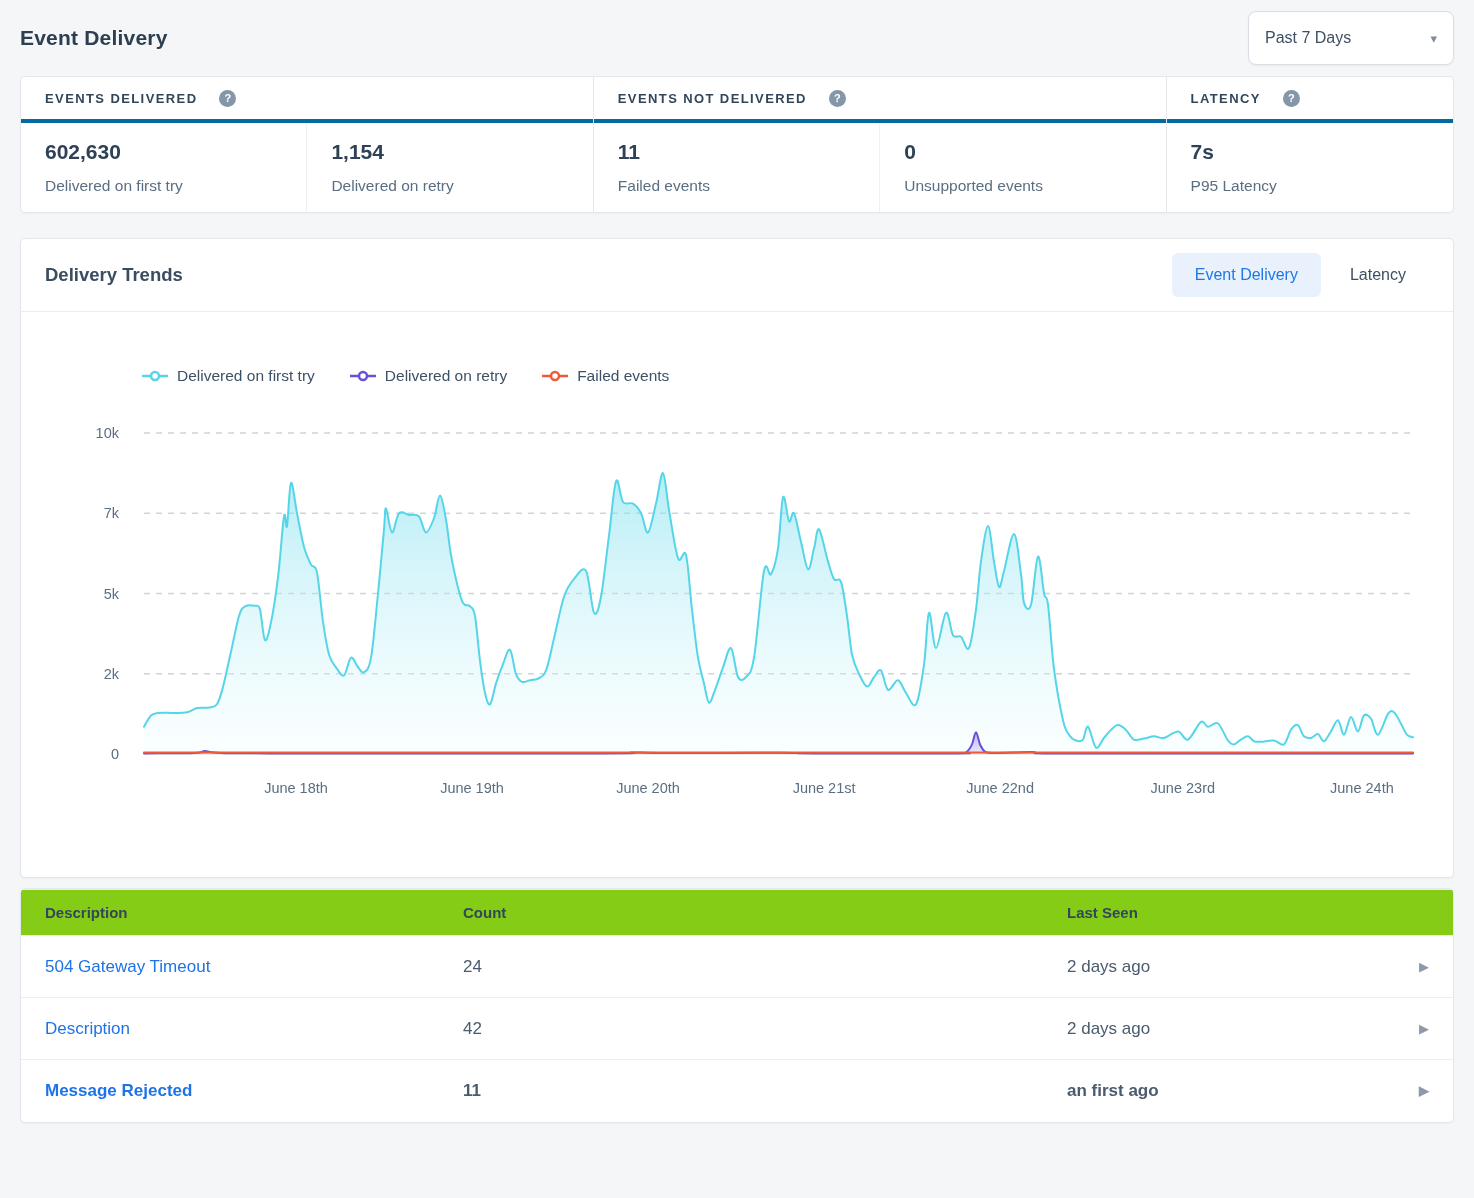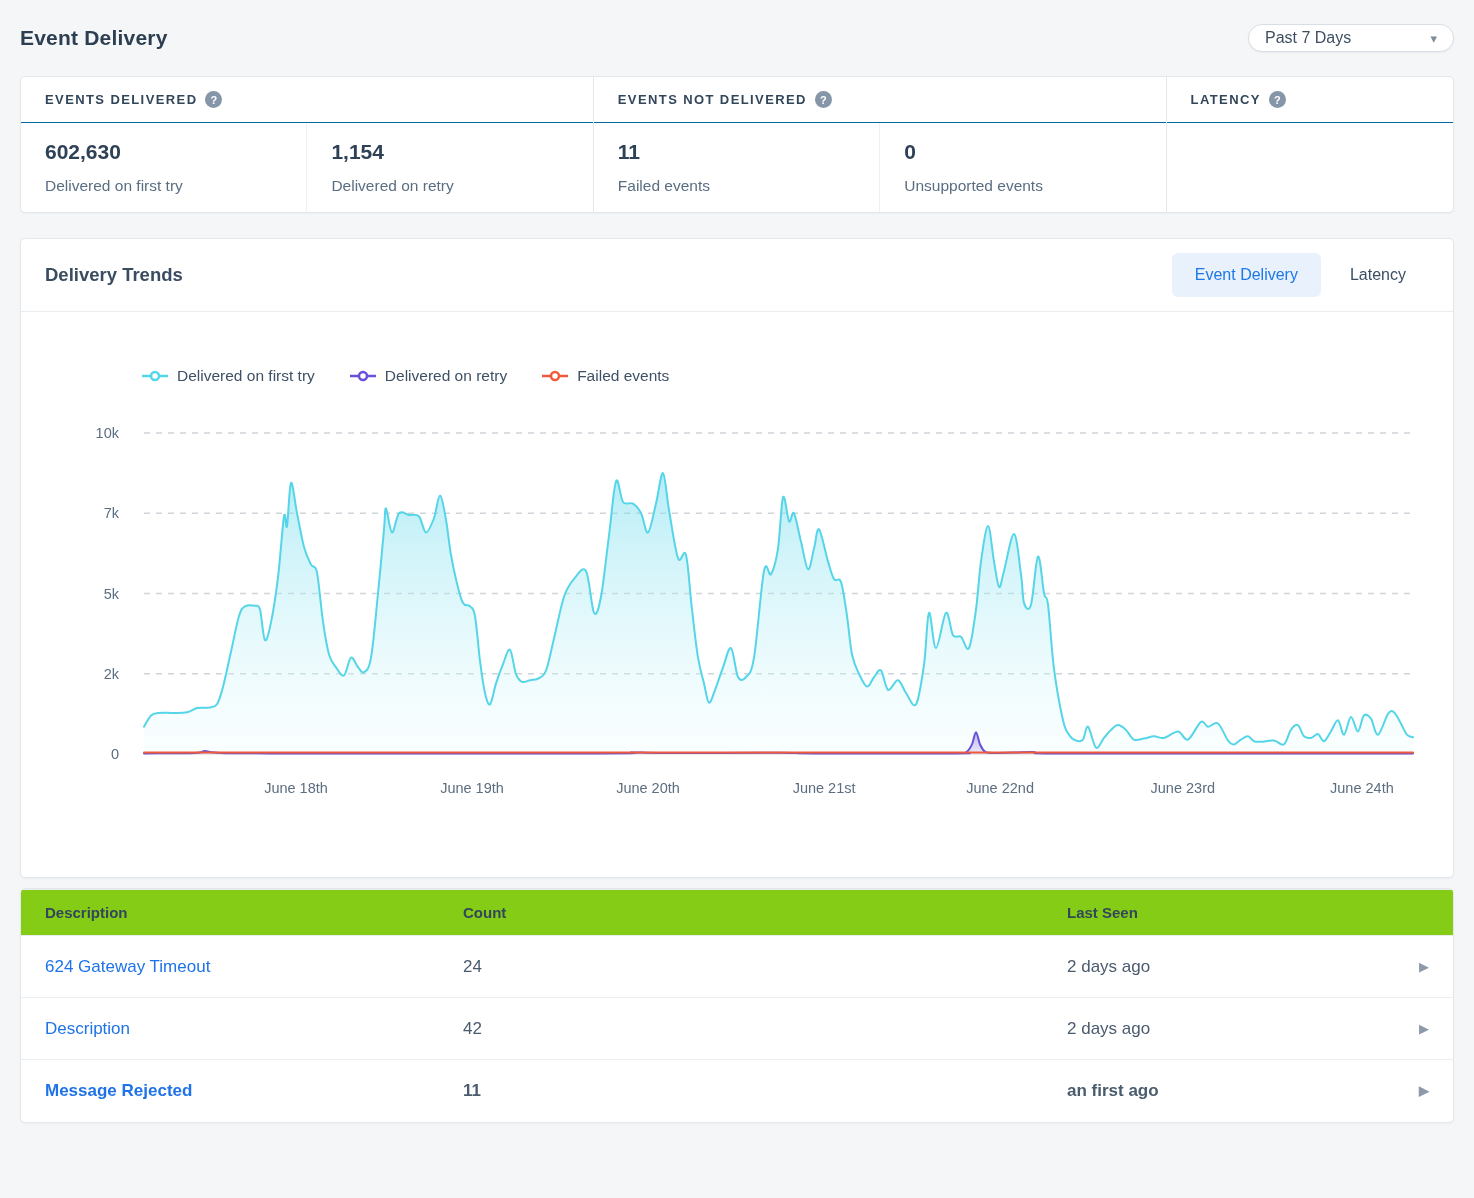--- a/index.html
+++ b/index.html
@@ -9,43 +9,43 @@
     font-family: "Liberation Sans", sans-serif;
     color: #2e3f52;
     overflow: hidden;
   }
   .page { padding: 12px 20px 0 20px; }
 
   
   .page-header { height: 52px; margin-bottom: 12px; display: flex; align-items: center; justify-content: space-between; }
   .page-title { font-size: 21px; font-weight: 700; color: #2c3e50; letter-spacing: 0.2px; }
   .range-selector {
-    background: #fff; border: 1px solid #d9dee4; border-radius: 15px;
-    height: 28px; min-width: 206px; padding: 0 16px;
+    background: #fff; border: 1px solid #d9dee4; border-radius: 8px;
+    height: 54px; min-width: 206px; padding: 0 16px;
     display: flex; align-items: center; justify-content: space-between;
     font-size: 16px; color: #3e4f63; cursor: pointer;
     box-shadow: 0 1px 2px rgba(20,40,60,0.05);
   }
   .caret { color: #7d8b9c; font-size: 13px; margin-left: 24px; }
 
   
   .card {
     background: #fff; border: 1px solid #e4e8ec; border-radius: 5px;
     box-shadow: 0 1px 2px rgba(20,40,60,0.04);
   }
 
   
   .stats-card { display: flex; height: 137px; overflow: hidden; }
   .stat-section { border-right: 1px solid #e4e8ec; display: flex; flex-direction: column; }
   .stat-section:last-child { border-right: none; }
   .stat-section:nth-child(1), .stat-section:nth-child(2) { width: 40%; }
   .stat-section:nth-child(3) { width: 20%; }
   .stat-head {
-    height: 46px; border-bottom: 1px solid #0369a1; display: flex; align-items: center;
-    padding: 0 24px; gap: 8px; flex: none;
+    height: 46px; border-bottom: 4px solid #0369a1; display: flex; align-items: center;
+    padding: 0 24px; gap: 22px; flex: none;
   }
   .stat-head-label { font-size: 13px; font-weight: 700; letter-spacing: 1.4px; color: #32465a; }
   .help-icon {
     width: 17px; height: 17px; border-radius: 50%; background: #8596a9; color: #fff;
     font-size: 11px; font-weight: 700; display: inline-flex; align-items: center; justify-content: center;
     cursor: pointer; flex: none;
   }
   .stat-values { display: flex; flex: 1; }
   .metric { flex: 1; padding: 17px 24px 0 24px; border-right: 1px solid #eef1f4; }
   .metric:last-child { border-right: none; }
@@ -137,20 +137,26 @@
           <div class="metric">
             <div class="metric-value">0</div>
             <div class="metric-label">Unsupported events</div>
           </div>
         </div>
       </div>
       <div class="stat-section">
         <div class="stat-head">
           <span class="stat-head-label">LATENCY</span>
           <span class="help-icon">?</span>
+        </div>
+        <div class="stat-values">
+          <div class="metric">
+            <div class="metric-value">7s</div>
+            <div class="metric-label">P95 Latency</div>
+          </div>
         </div>
       </div>
     </div>
 
   <div class="card trends-card">
     <div class="trends-head">
       <div class="section-title">Delivery Trends</div>
       <div class="tabs" id="trend-tabs">
           <button class="tab active">Event Delivery</button>
           <button class="tab">Latency</button>
@@ -222,21 +228,21 @@
       <thead>
         <tr>
           <th class="col-desc">Description</th>
           <th class="col-count">Count</th>
           <th>Last Seen</th>
           <th class="col-chev"></th>
         </tr>
       </thead>
       <tbody id="issues-body">
           <tr>
-            <td><a href="#" class="issue-link">624 Gateway Timeout</a></td>
+            <td><a href="#" class="issue-link">504 Gateway Timeout</a></td>
             <td>24</td>
             <td>2 days ago</td>
             <td class="chev"><span>▶</span></td>
           </tr>
           <tr>
             <td><a href="#" class="issue-link">Description</a></td>
             <td>42</td>
             <td>2 days ago</td>
             <td class="chev"><span>▶</span></td>
           </tr>

